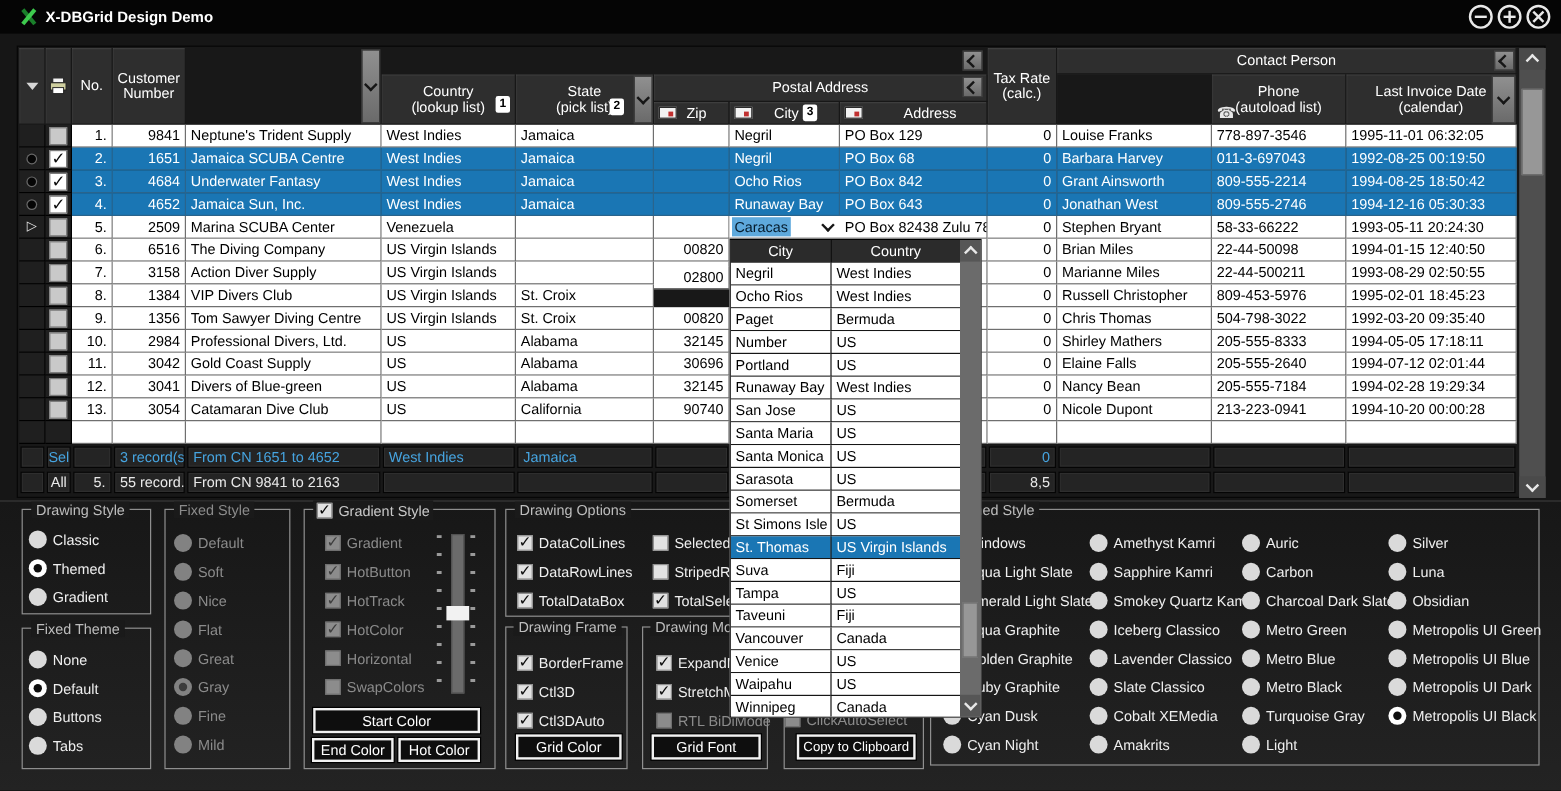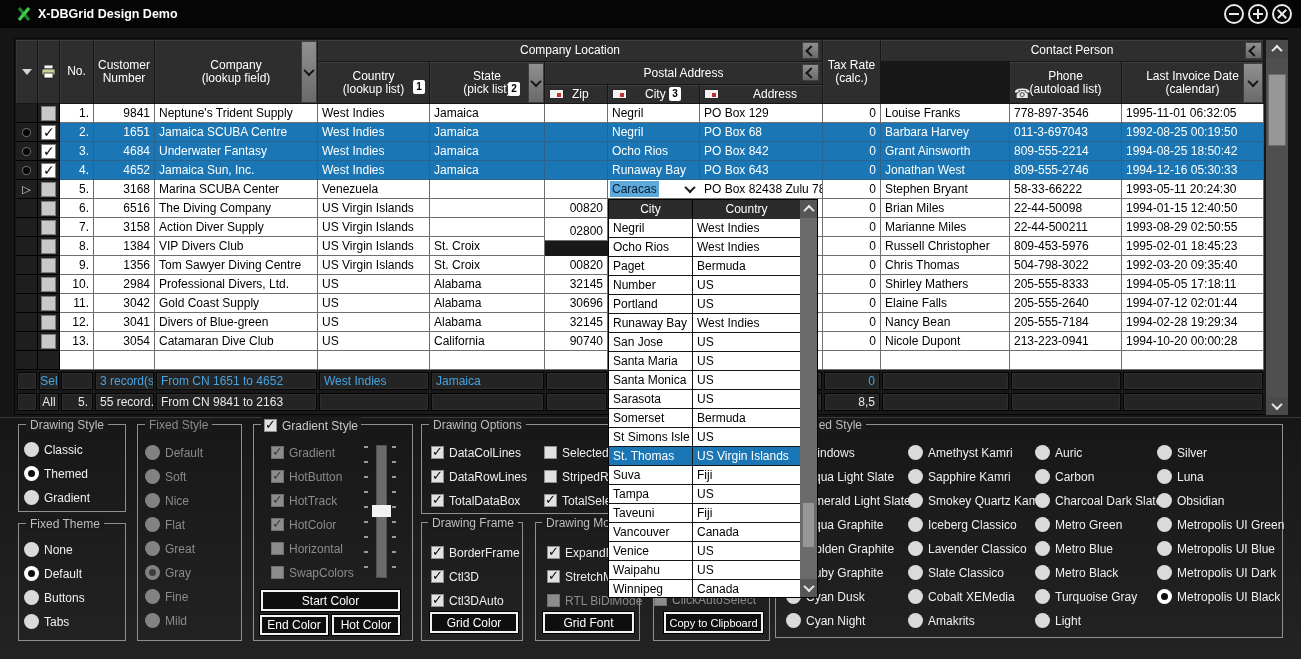--- a/index.html
+++ b/index.html
@@ -123,31 +123,24 @@
       <rect x="3" y="8" width="9" height="5" fill="#fff" stroke="#222" stroke-width="0.8"></rect>
     </svg>
   </div>
   <div class="hdr" style="left:60px;top:40px;width:34px;height:64px;">No.</div>
   <div class="hdr" style="left:94px;top:40px;width:61px;height:64px;">
     <div>
         <div>Customer</div>
         <div>Number</div>
       </div>
   </div>
-  <div class="hdr" style="left:155px;top:40px;width:163px;height:64px;">
-    <div>
-        <div>Company</div>
-        <div>(lookup field)</div>
-      </div>
-  </div>
   <div class="gbtn" style="left:301px;top:41px;width:16px;height:62px;">
       <span class="chv dk down"></span>
     </div>
 
-  <div class="hdr" style="left:318px;top:40px;width:505px;height:22px;">Company Location</div>
   <div class="gbtn" style="left:802px;top:42px;width:17px;height:17px;">
       <span class="chv dk left"></span>
     </div>
   <div class="hdr" style="left:823px;top:40px;width:58px;height:64px;">
     <div>
         <div>Tax Rate</div>
         <div>(calc.)</div>
       </div>
   </div>
   <div class="hdr" style="left:881px;top:40px;width:383px;height:22px;">Contact Person</div>
@@ -327,21 +320,21 @@
     <div class="cell sel" style="left: 881px; top: 161px; width: 129px; height: 19px;">Jonathan West</div>
     <div class="cell sel" style="left: 1010px; top: 161px; width: 112px; height: 19px;">809-555-2746</div>
     <div class="cell sel" style="left: 1122px; top: 161px; width: 142px; height: 19px;">1994-12-16 05:30:33</div>
     <div class="indcell" style="left: 16px; top: 180px; width: 22px; height: 19px;">
       <div class="playico">▷</div>
     </div>
     <div class="indcell" style="left: 38px; top: 180px; width: 22px; height: 19px;">
       <div class="sq"></div>
     </div>
     <div class="cell r" style="left: 60px; top: 180px; width: 34px; height: 19px;">5.</div>
-    <div class="cell r" style="left: 94px; top: 180px; width: 61px; height: 19px;">3168</div>
+    <div class="cell r" style="left: 94px; top: 180px; width: 61px; height: 19px;">2509</div>
     <div class="cell" style="left: 155px; top: 180px; width: 163px; height: 19px;">Marina SCUBA Center</div>
     <div class="cell" style="left: 318px; top: 180px; width: 112px; height: 19px;">Venezuela</div>
     <div class="cell" style="left: 430px; top: 180px; width: 115px; height: 19px;"></div>
     <div class="cell r" style="left: 545px; top: 180px; width: 63px; height: 19px;"></div>
     <div class="cell" style="left: 608px; top: 180px; width: 92px; height: 19px;"></div>
     <div class="cell" style="left: 700px; top: 180px; width: 123px; height: 19px;">PO Box 82438 Zulu 7831</div>
     <div class="cell r" style="left: 823px; top: 180px; width: 58px; height: 19px;">0</div>
     <div class="cell" style="left: 881px; top: 180px; width: 129px; height: 19px;">Stephen Bryant</div>
     <div class="cell" style="left: 1010px; top: 180px; width: 112px; height: 19px;">58-33-66222</div>
     <div class="cell" style="left: 1122px; top: 180px; width: 142px; height: 19px;">1993-05-11 20:24:30</div>

